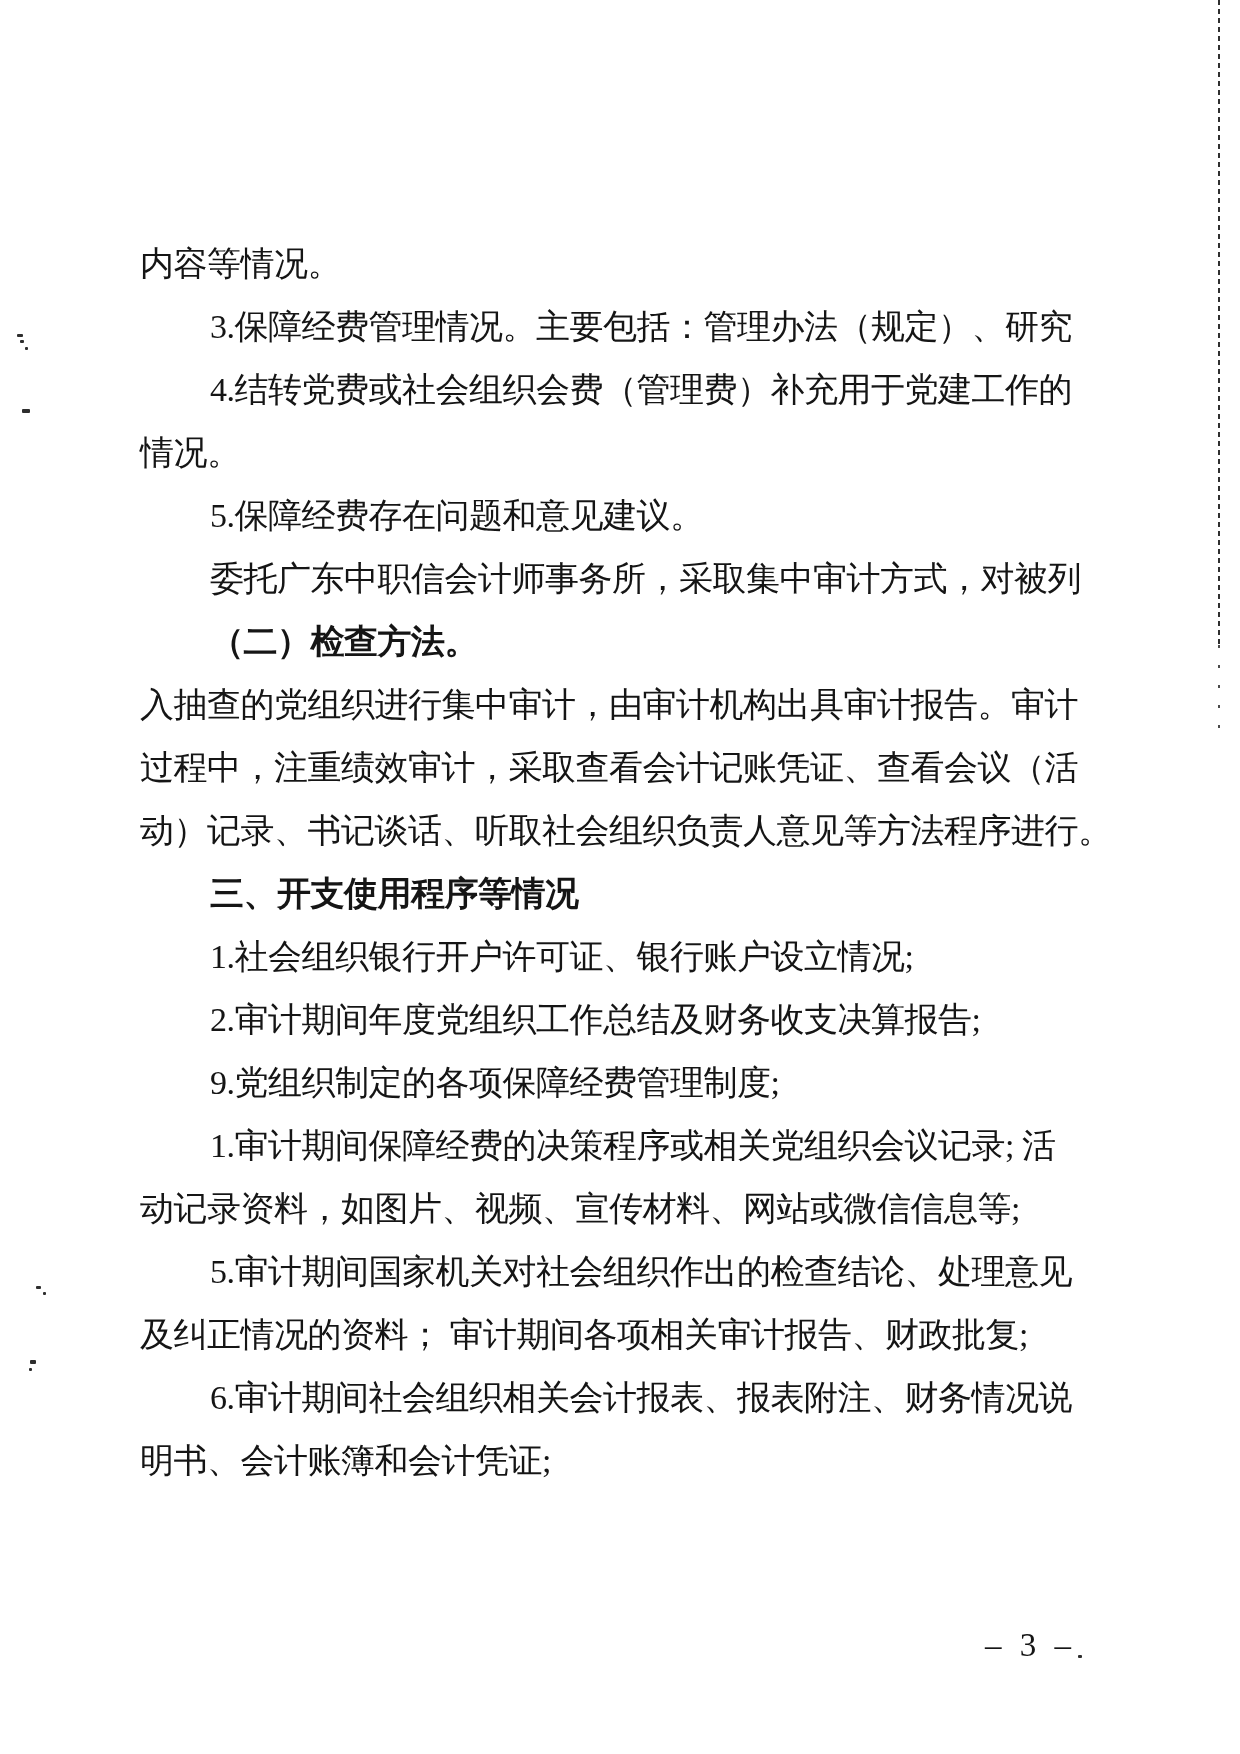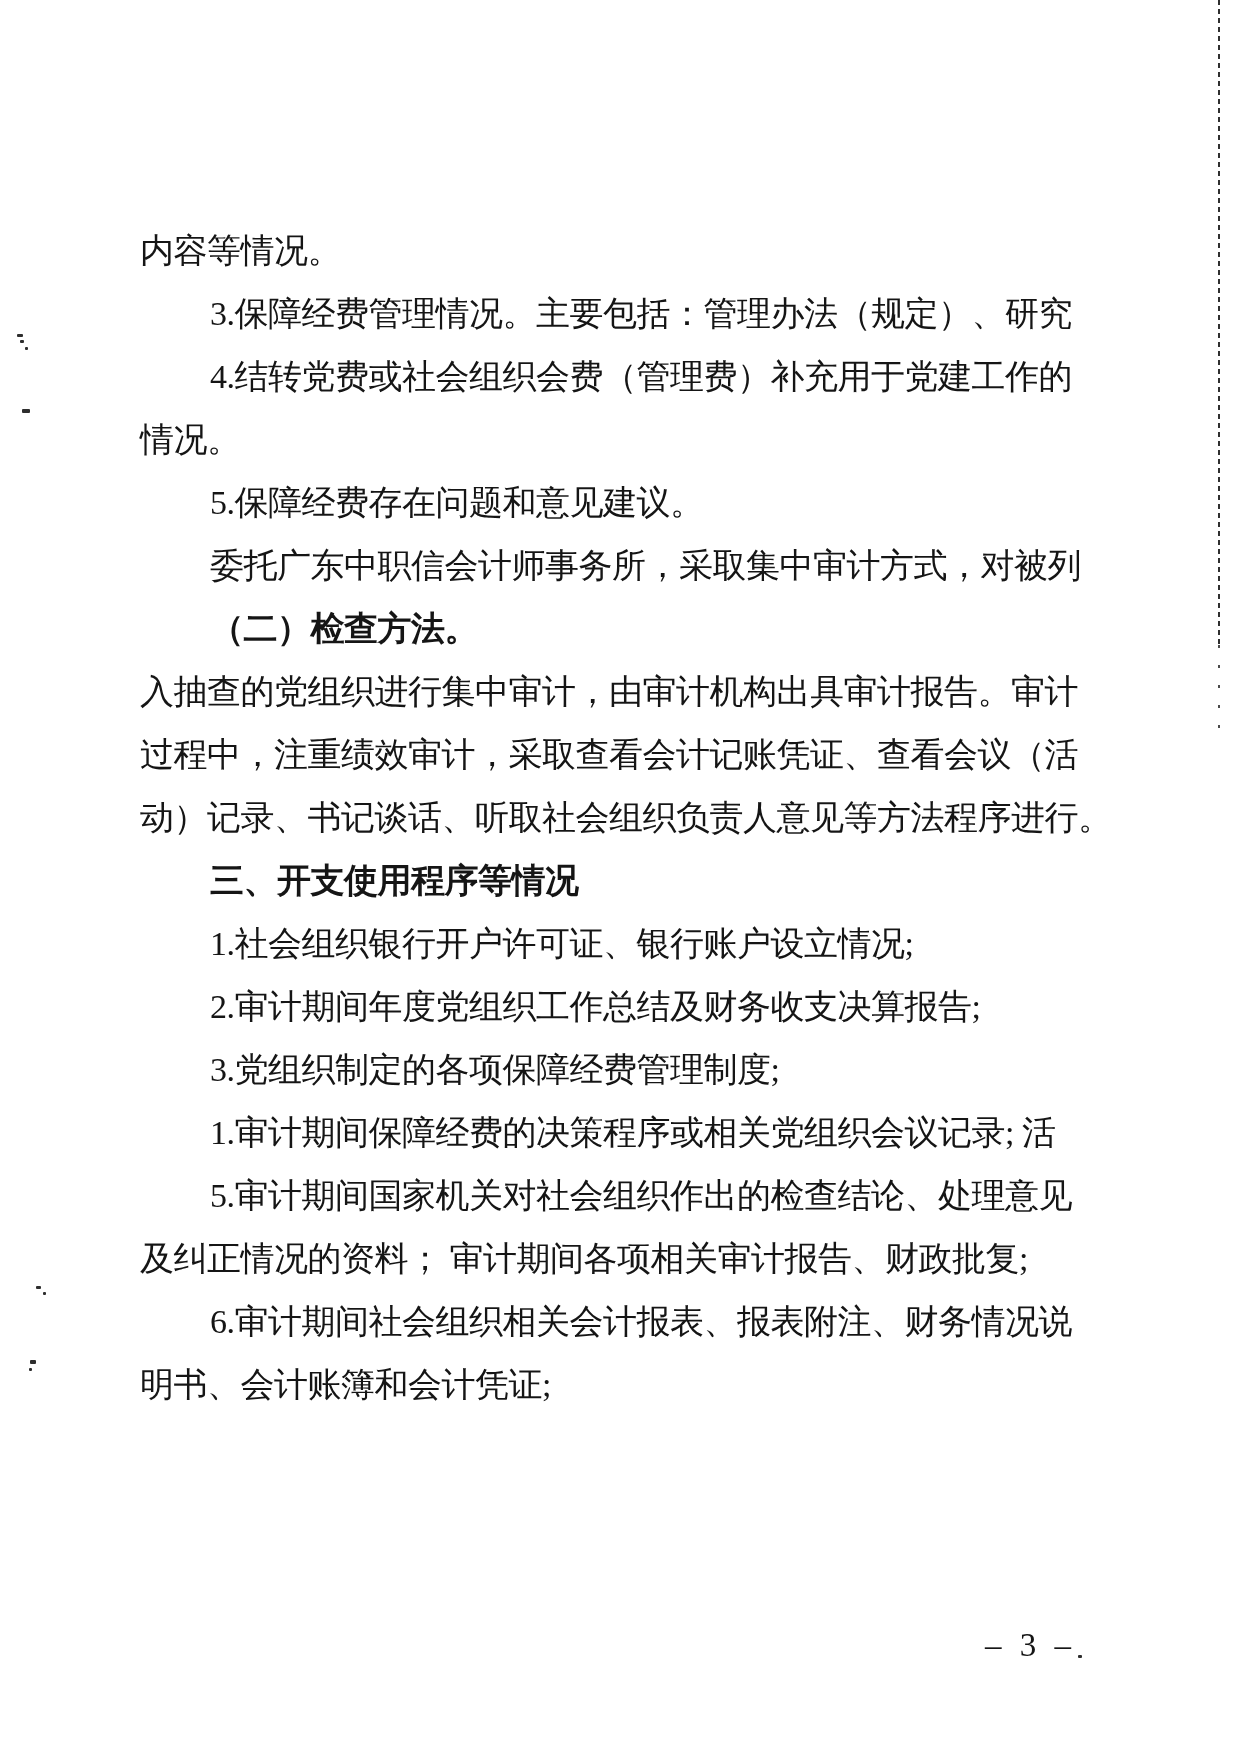--- a/index.html
+++ b/index.html
@@ -8,21 +8,21 @@
     width: 1240px;
     height: 1754px;
     background: #ffffff;
     font-family: "Liberation Serif", serif;
     color: #161616;
     overflow: hidden;
   }
   .doc-body {
     position: absolute;
     left: 140px;
-    top: 219px;
+    top: 232px;
     width: 950px;
   }
   .line {
     height: 63px;
     line-height: 63px;
     font-size: 34px;
     letter-spacing: -0.5px;
     white-space: nowrap;
     color: #151515;
   }
@@ -89,22 +89,23 @@
       <div class="line">情况。</div>
       <div class="line indent">5.保障经费存在问题和意见建议。</div>
       <div class="line indent">委托广东中职信会计师事务所，采取集中审计方式，对被列</div>
       <div class="line indent bold">（二）检查方法。</div>
       <div class="line">入抽查的党组织进行集中审计，由审计机构出具审计报告。审计</div>
       <div class="line">过程中，注重绩效审计，采取查看会计记账凭证、查看会议（活</div>
       <div class="line">动）记录、书记谈话、听取社会组织负责人意见等方法程序进行。</div>
       <div class="line indent bold">三、开支使用程序等情况</div>
       <div class="line indent">1.社会组织银行开户许可证、银行账户设立情况;</div>
       <div class="line indent">2.审计期间年度党组织工作总结及财务收支决算报告;</div>
-      <div class="line indent">3.党组织制定的各项保障经费管理制度;</div>
+      <div class="line indent">9.党组织制定的各项保障经费管理制度;</div>
       <div class="line indent">1.审计期间保障经费的决策程序或相关党组织会议记录; 活</div>
+      <div class="line">动记录资料，如图片、视频、宣传材料、网站或微信信息等;</div>
       <div class="line indent">5.审计期间国家机关对社会组织作出的检查结论、处理意见</div>
       <div class="line">及纠正情况的资料； 审计期间各项相关审计报告、财政批复;</div>
       <div class="line indent">6.审计期间社会组织相关会计报表、报表附注、财务情况说</div>
       <div class="line">明书、会计账簿和会计凭证;</div>
     </div>
 
   <div class="page-number">– 3 –</div>
 
 </div>
 

